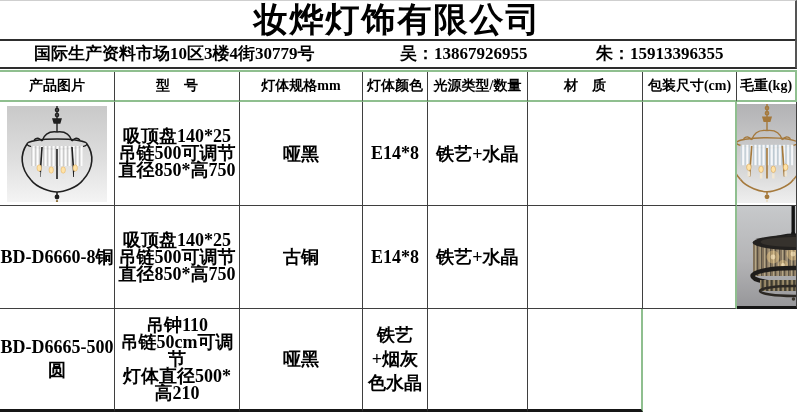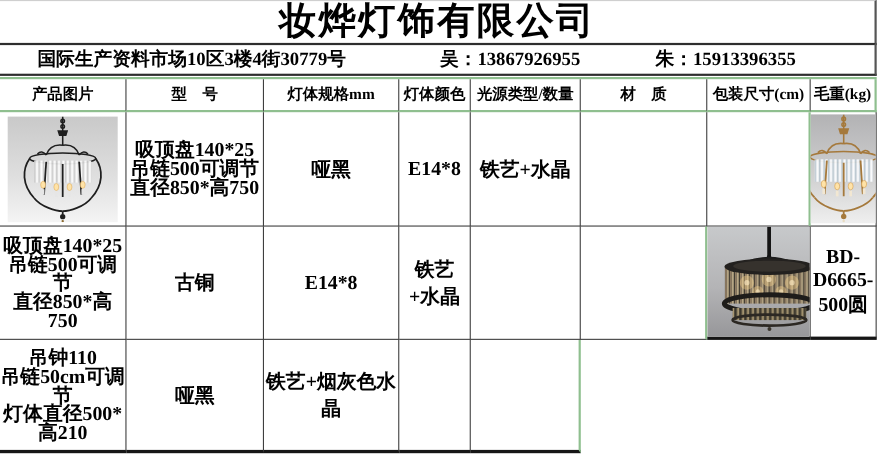--- a/index.html
+++ b/index.html
@@ -166,20 +166,21 @@
           <g stroke="#a5793c" fill="none" stroke-width="1.6">
             <path d="M24,74 C30,82 44,86 50,86"></path>
             <path d="M76,74 C70,82 56,86 50,86"></path>
             <line x1="50" y1="86" x2="50" y2="89"></line>
           </g>
           <circle cx="50" cy="91" r="2.4" fill="#a5793c"></circle>
           <circle cx="50" cy="95" r="1.1" fill="#e8dcc2"></circle>
         </svg>
       </div>
     </div>
+    <div class="c">BD-D6660-8铜</div>
     <div class="c spec">
       <div>
         <div>吸顶盘140*25</div>
         <div>吊链500可调节</div>
         <div>直径850*高750</div>
       </div>
     </div>
     <div class="c">古铜</div>
     <div class="c">E14*8</div>
     <div class="c">铁艺+水晶</div>

